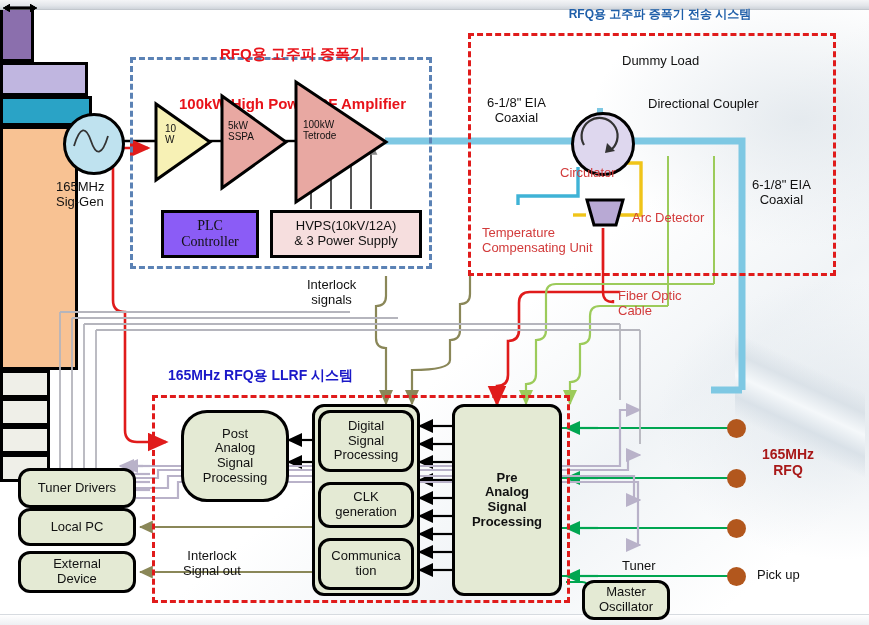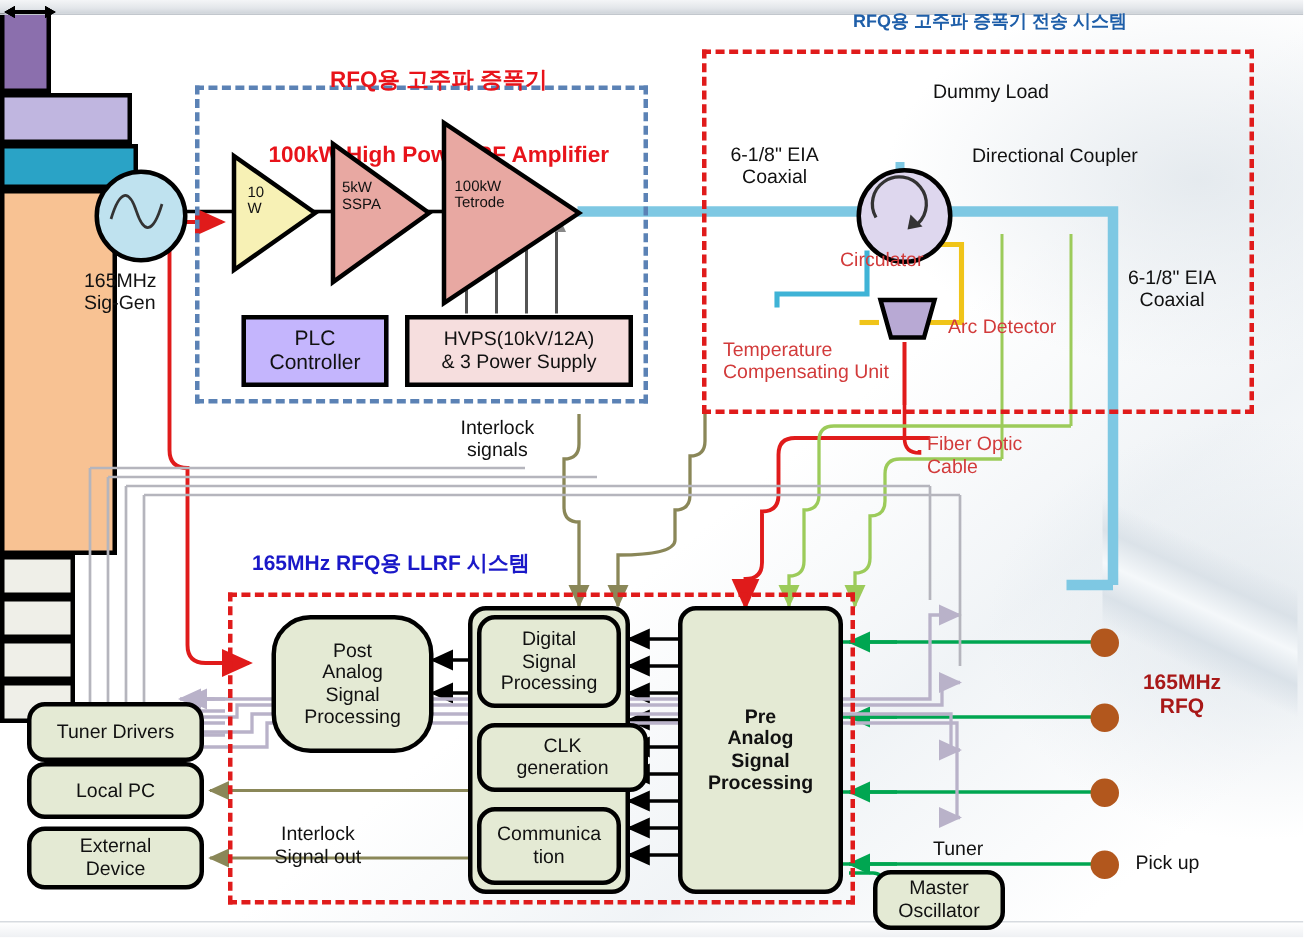--- a/index.html
+++ b/index.html
@@ -40,21 +40,21 @@
   .ttl-navy{color:#1a18c8;font-weight:bold;font-size:14px;}
   .red-lbl{color:#d23b3b;font-size:13px;}
   .dark-red-lbl{color:#a81818;font-weight:bold;font-size:14px;text-align:center;}
   .blk{color:#111;font-size:13px;}
 
   .dashbox{position:absolute;box-sizing:border-box;}
   .dash-blue{border:3px dashed #5b82b5;}
   .dash-red{border:3px dashed #e01b1b;}
 
   .box{position:absolute;box-sizing:border-box;border:3px solid #000;}
-  .gray-box{background:#c4b5fd;}
+  .gray-box{background:#8b5cf6;font-family:Liberation Serif, serif;}
   .pink-box{background:#f6dede;}
   .green-box{background:#e4ead4;border-radius:12px;}
   .rfq-box{background:#f8c293;border:3px solid #000;}
   .tuner-box{background:#efefe8;border:3px solid #000;}
   .dl-box{background:#8b6fad;border:3px solid #000;}
   .dc-box{background:#c0b6e0;border:3px solid #000;}
   .tcu-box{background:#2aa3c6;border:3px solid #000;}
 
   .boxtext{
     position:absolute;inset:0;display:flex;align-items:center;justify-content:center;
@@ -286,21 +286,21 @@
 Signal
 Processing</div>
   </div>
 
   <div class="box green-box" style="left:312px;top:404px;width:108px;height:192px;background:#e4ead4;"></div>
   <div class="box green-box" style="left:318px;top:410px;width:96px;height:62px;">
     <div class="boxtext sm">Digital
 Signal
 Processing</div>
   </div>
-  <div class="box green-box" style="left:318px;top:482px;width:114px;height:46px;">
+  <div class="box green-box" style="left:318px;top:482px;width:96px;height:46px;">
     <div class="boxtext sm">CLK
 generation</div>
   </div>
   <div class="box green-box" style="left:318px;top:538px;width:96px;height:52px;">
     <div class="boxtext sm">Communica
 tion</div>
   </div>
 
   <div class="box green-box" style="left:452px;top:404px;width:110px;height:192px;font-weight:bold;">
     <div class="boxtext sm">Pre

